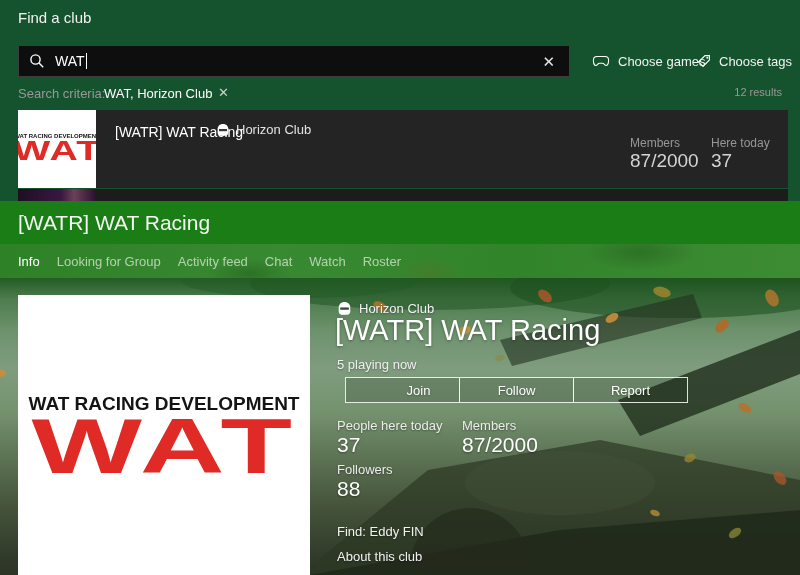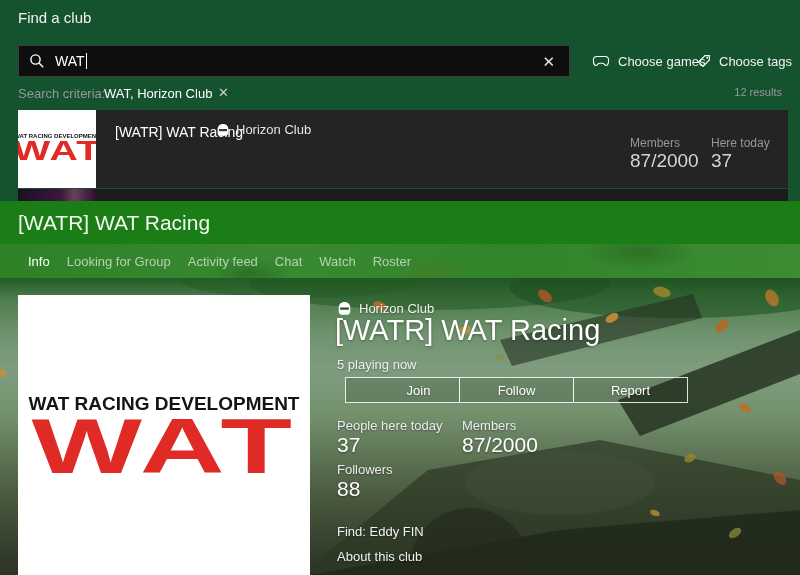--- a/index.html
+++ b/index.html
@@ -64,21 +64,21 @@
   .club-banner .t{position:absolute;left:18px;top:10px;font-size:21px;color:#f4f8f2;}
 
   
   .tabbar{
     left:0;top:244px;width:800px;height:34px;
     background:
       radial-gradient(60px 22px at 250px 30px, rgba(25,70,20,.35), rgba(0,0,0,0) 70%),
       radial-gradient(80px 26px at 640px 8px, rgba(30,80,22,.4), rgba(0,0,0,0) 70%),
       radial-gradient(50px 20px at 430px 28px, rgba(120,90,30,.22), rgba(0,0,0,0) 70%),
       linear-gradient(90deg,#2f8128 0%,#388931 35%,#32842b 65%,#3d8c34 100%);
-    display:flex;align-items:center;gap:17px;padding-left:28px;box-sizing:border-box;
+    display:flex;align-items:center;gap:17px;padding-left:18px;box-sizing:border-box;
   }
   .tab{font-size:13px;color:rgba(226,240,222,.72);cursor:pointer;white-space:nowrap;}
   .tab.active{color:#ffffff;}
 
   
   .content{
     left:0;top:278px;width:800px;height:297px;
     background:linear-gradient(180deg,
       #235c24 0%, #4d7c4e 7%, #6e926d 18%, #7f9c7e 30%,
       #75926f 45%, #5d7455 60%, #46553c 76%, #333d2b 92%, #2d3526 100%);

